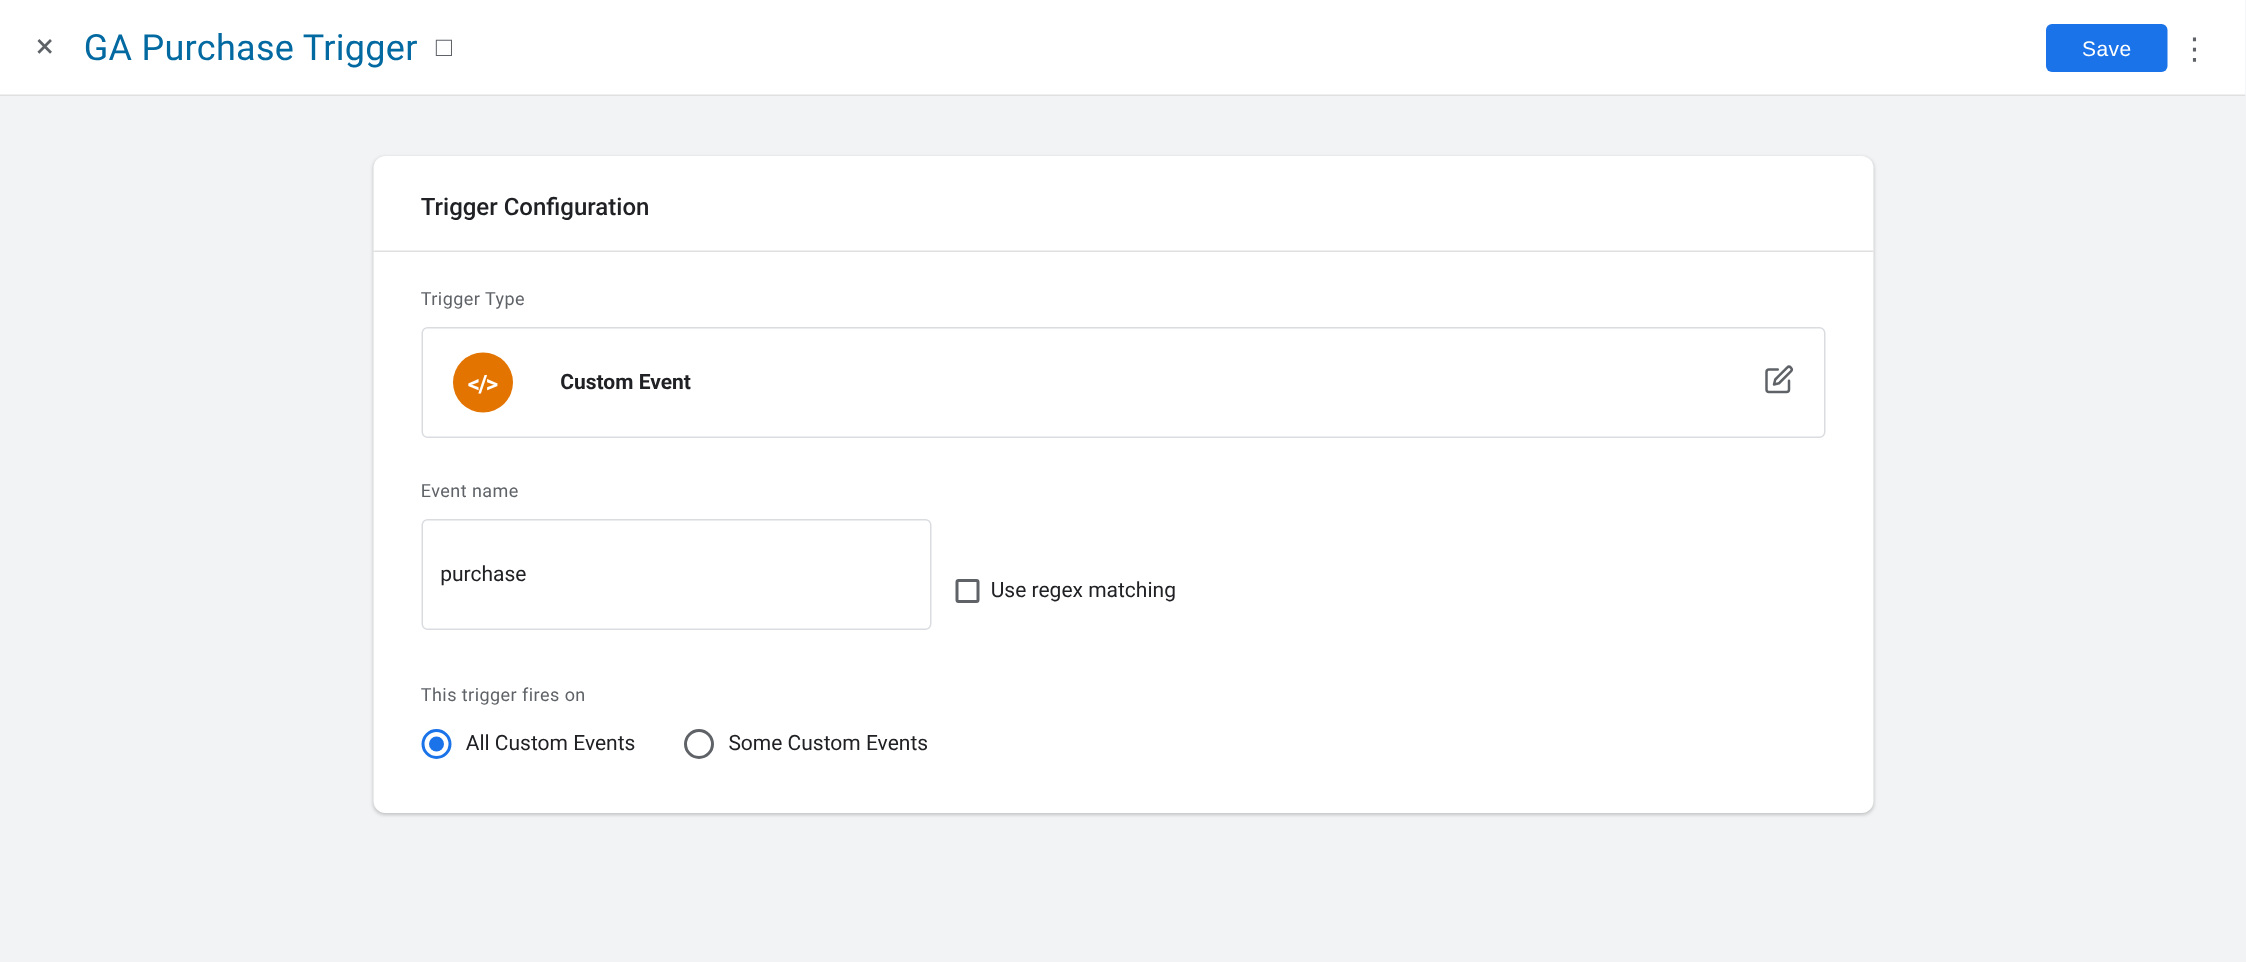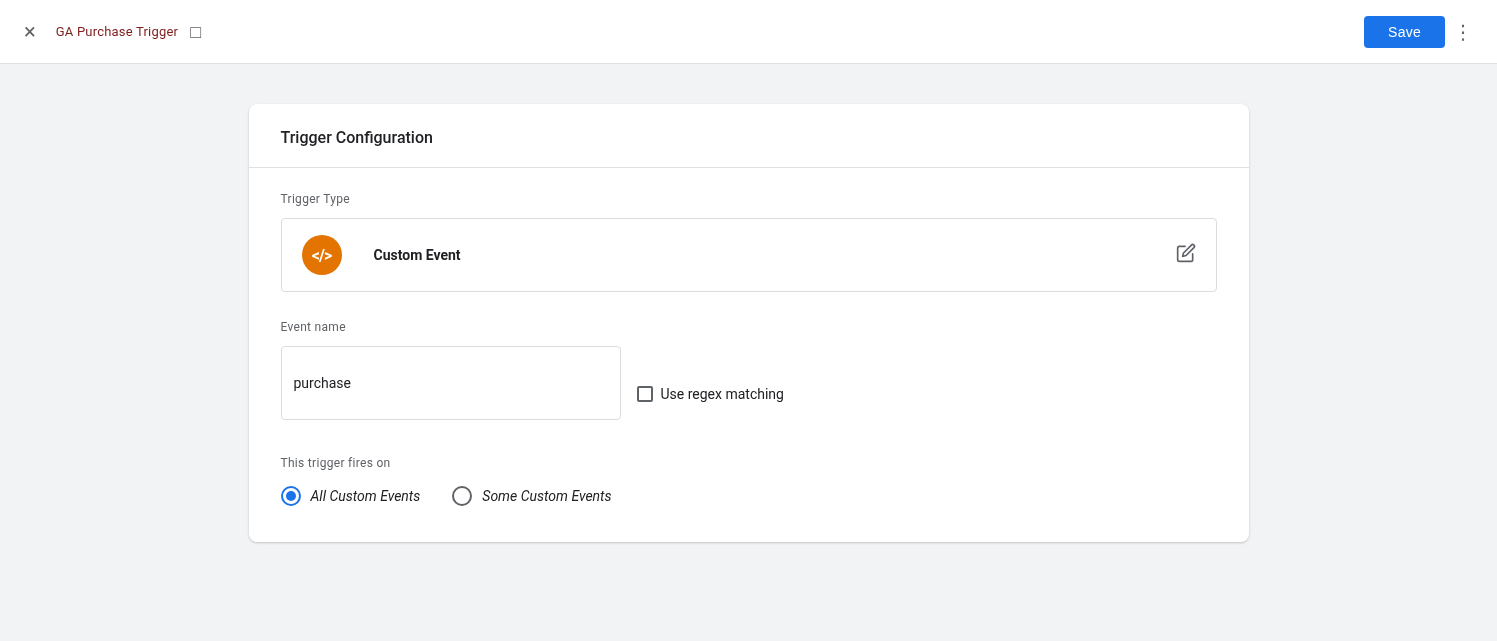--- a/index.html
+++ b/index.html
@@ -38,23 +38,23 @@
       cursor: pointer;
       color: #5f6368;
       font-size: 22px;
       display: flex;
       align-items: center;
       padding: 8px;
       border-radius: 50%;
     }
 
     .header-title {
-      font-size: 13px;
+      font-size: 24px;
       font-weight: 400;
-      color: #7f1d1d;
+      color: #0369a1;
       letter-spacing: 0.2px;
     }
 
     .folder-icon {
       color: #5f6368;
       font-size: 18px;
       cursor: pointer;
       display: flex;
       align-items: center;
     }
@@ -227,21 +227,20 @@
       font-size: 12px;
       color: #5f6368;
       margin-bottom: 16px;
       letter-spacing: 0.3px;
     }
 
     .radio-group {
       display: flex;
       align-items: flex-start;
       gap: 32px;
-      font-style: italic;
     }
 
     .radio-option {
       display: flex;
       align-items: center;
       gap: 10px;
       cursor: pointer;
     }
 
     .radio-circle {

